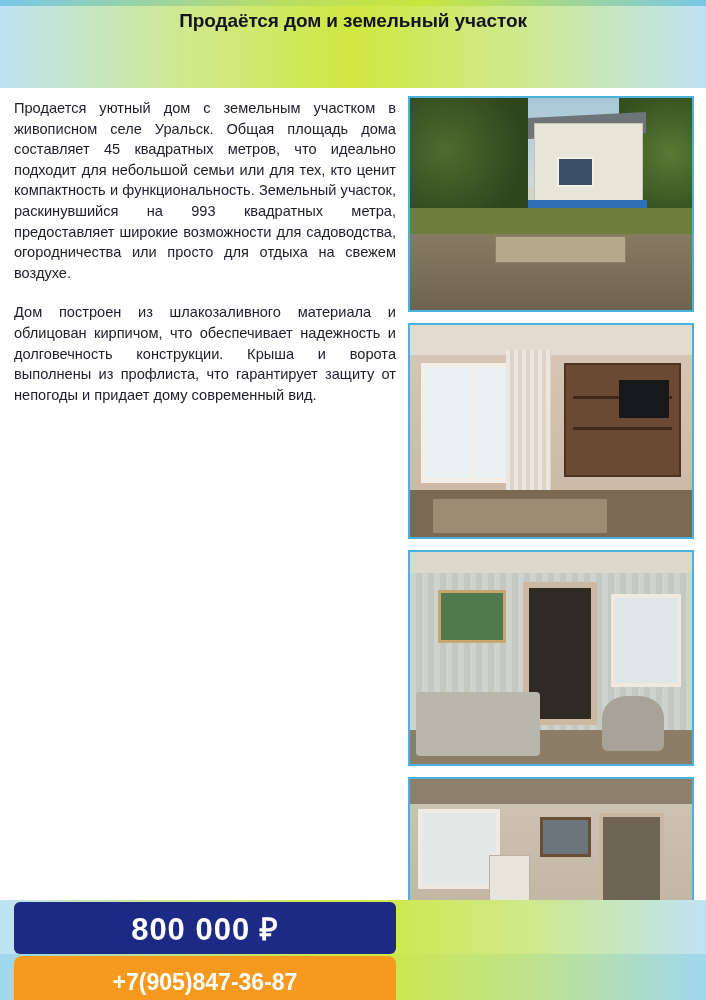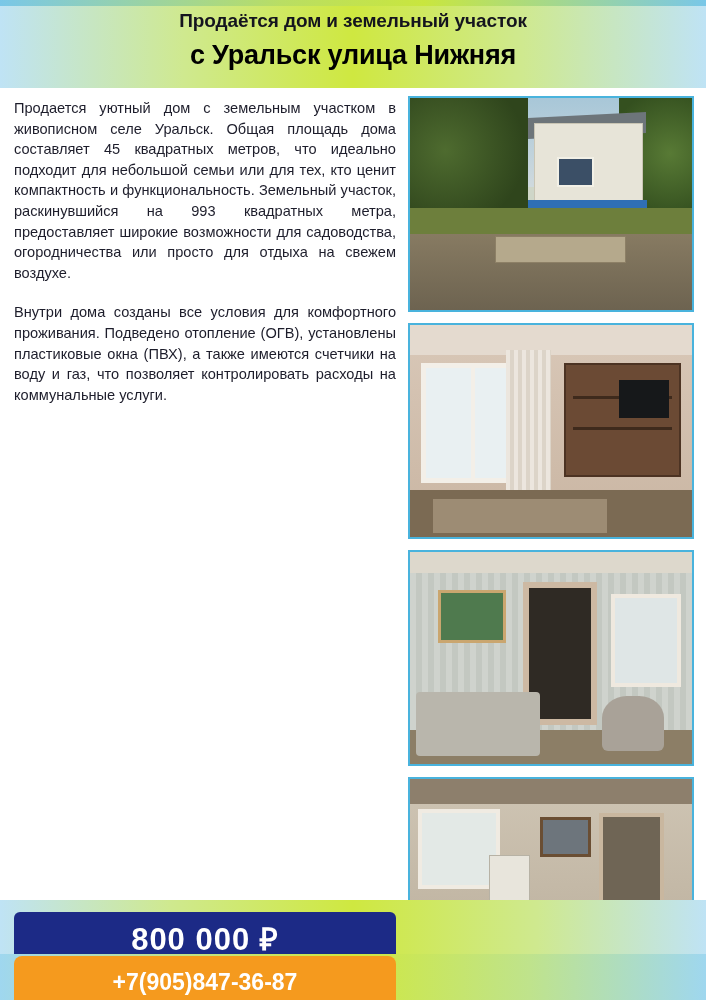--- a/index.html
+++ b/index.html
@@ -273,21 +273,21 @@
   
   .price-band {
     position: relative;
     width: 706px;
     height: 54px;
     background: linear-gradient(90deg, #bfe3f5 0%, #cfe98f 24%, #cfe840 50%, #cfe98f 76%, #bfe3f5 100%);
   }
   .price-box {
     position: absolute;
     left: 14px;
-    top: 12px;
+    top: 2px;
     width: 382px;
     height: 52px;
     background: #1c2a86;
     border-radius: 6px;
     color: #ffffff;
     font-size: 31px;
     font-weight: bold;
     display: flex;
     align-items: center;
     justify-content: center;
@@ -321,28 +321,27 @@
   .phone-line { white-space: nowrap; margin-top: 8px; }
 </style>
 </head>
 <body>
 
 <div class="page">
 
   <div class="header">
     <div class="header-stripe-top"></div>
     <div class="header-line1">Продаётся дом и земельный участок</div>
-    <div class="header-line2">с Уральск улица Нижняя</div>
   </div>
 
   <div class="content">
 
     <div class="text-col">
       <p>Продается уютный дом с земельным участком в живописном селе Уральск. Общая площадь дома составляет 45 квадратных метров, что идеально подходит для небольшой семьи или для тех, кто ценит компактность и функциональность. Земельный участок, раскинувшийся на 993 квадратных метра, предоставляет широкие возможности для садоводства, огородничества или просто для отдыха на свежем воздухе.</p>
-      <p>Внутри дома созданы все условия для комфортного проживания. Подведено отопление (ОГВ), установлены пластиковые окна (ПВХ), а также имеются счетчики на воду и газ, что позволяет контролировать расходы на коммунальные услуги.</p>
+      <p>Дом построен из шлакозаливного материала и облицован кирпичом, что обеспечивает надежность и долговечность конструкции. Крыша и ворота выполнены из профлиста, что гарантирует защиту от непогоды и придает дому современный вид.</p>
     </div>
 
     <div class="photo-col">
 
       <div class="photo">
         <div class="ph1-sky"></div>
         <div class="ph1-trees-left"></div>
         <div class="ph1-trees-right"></div>
         <div class="ph1-roof"></div>
         <div class="ph1-house"></div>

